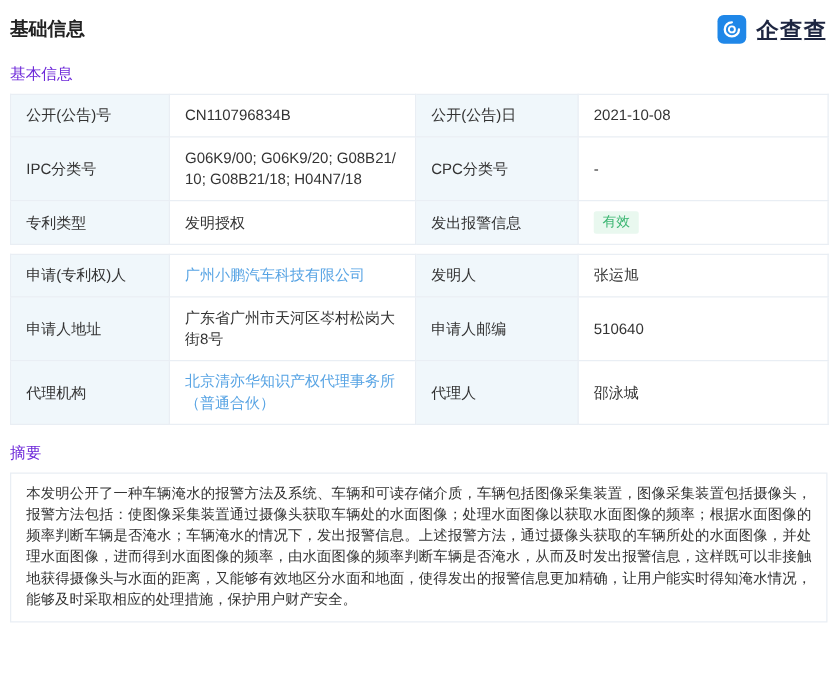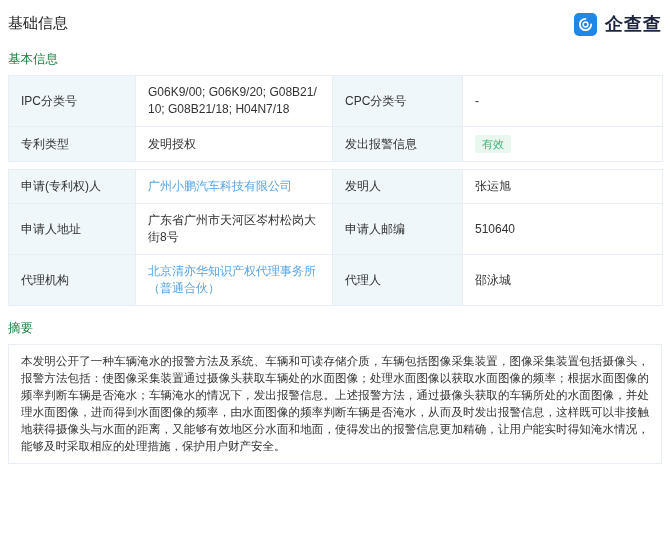--- a/index.html
+++ b/index.html
@@ -7,31 +7,31 @@
     width: 670px; height: 560px;
     background: #ffffff;
     font-family: "Liberation Sans", sans-serif;
     color: #333;
     overflow: hidden;
   }
   .container { padding: 10px 8px 0 8px; }
 
   
   .header { display: flex; justify-content: space-between; align-items: center; height: 27px; }
-  .page-title { font-size: 15px; font-weight: normal; color: #222; }
-  .logo { display: flex; align-items: flex-end; gap: 8px; cursor: pointer; }
+  .page-title { font-size: 15px; font-weight: bold; color: #222; }
+  .logo { display: flex; align-items: flex-start; gap: 8px; cursor: pointer; }
   .logo-icon {
     width: 23px; height: 23px; background: #1f87e8; border-radius: 5px;
     display: flex; align-items: center; justify-content: center; flex: none;
   }
   .logo-icon svg { display: block; }
   .logo-text { font-size: 18px; font-weight: 600; color: #1d2540; letter-spacing: 1px; }
 
   
-  .section-title { font-size: 12.5px; color: #15803d; margin-top: 14px; }
+  .section-title { font-size: 12.5px; color: #6d28d9; margin-top: 14px; }
 
   
   table.info { width: 654px; border-collapse: collapse; table-layout: fixed; margin-top: 7px; }
   table.info td {
     border: 1px solid #e9eef4;
     font-size: 12px;
     line-height: 17px;
     padding: 8px 12px;
     vertical-align: middle;
     word-break: break-all;
@@ -85,20 +85,26 @@
 
   <table class="info">
     <colgroup>
         <col style="width:127px">
         <col style="width:197px">
         <col style="width:130px">
         <col style="width:200px">
       </colgroup>
     <tbody>
       <tr>
+        <td class="label">公开(公告)号</td>
+        <td class="value">CN110796834B</td>
+        <td class="label">公开(公告)日</td>
+        <td class="value">2021-10-08</td>
+      </tr>
+      <tr>
         <td class="label">IPC分类号</td>
         <td class="value">G06K9/00; G06K9/20; G08B21/10; G08B21/18; H04N7/18</td>
         <td class="label">CPC分类号</td>
         <td class="value">-</td>
       </tr>
       <tr>
         <td class="label">专利类型</td>
         <td class="value">发明授权</td>
         <td class="label">发出报警信息</td>
         <td class="value"><span class="badge-valid">有效</span></td>

